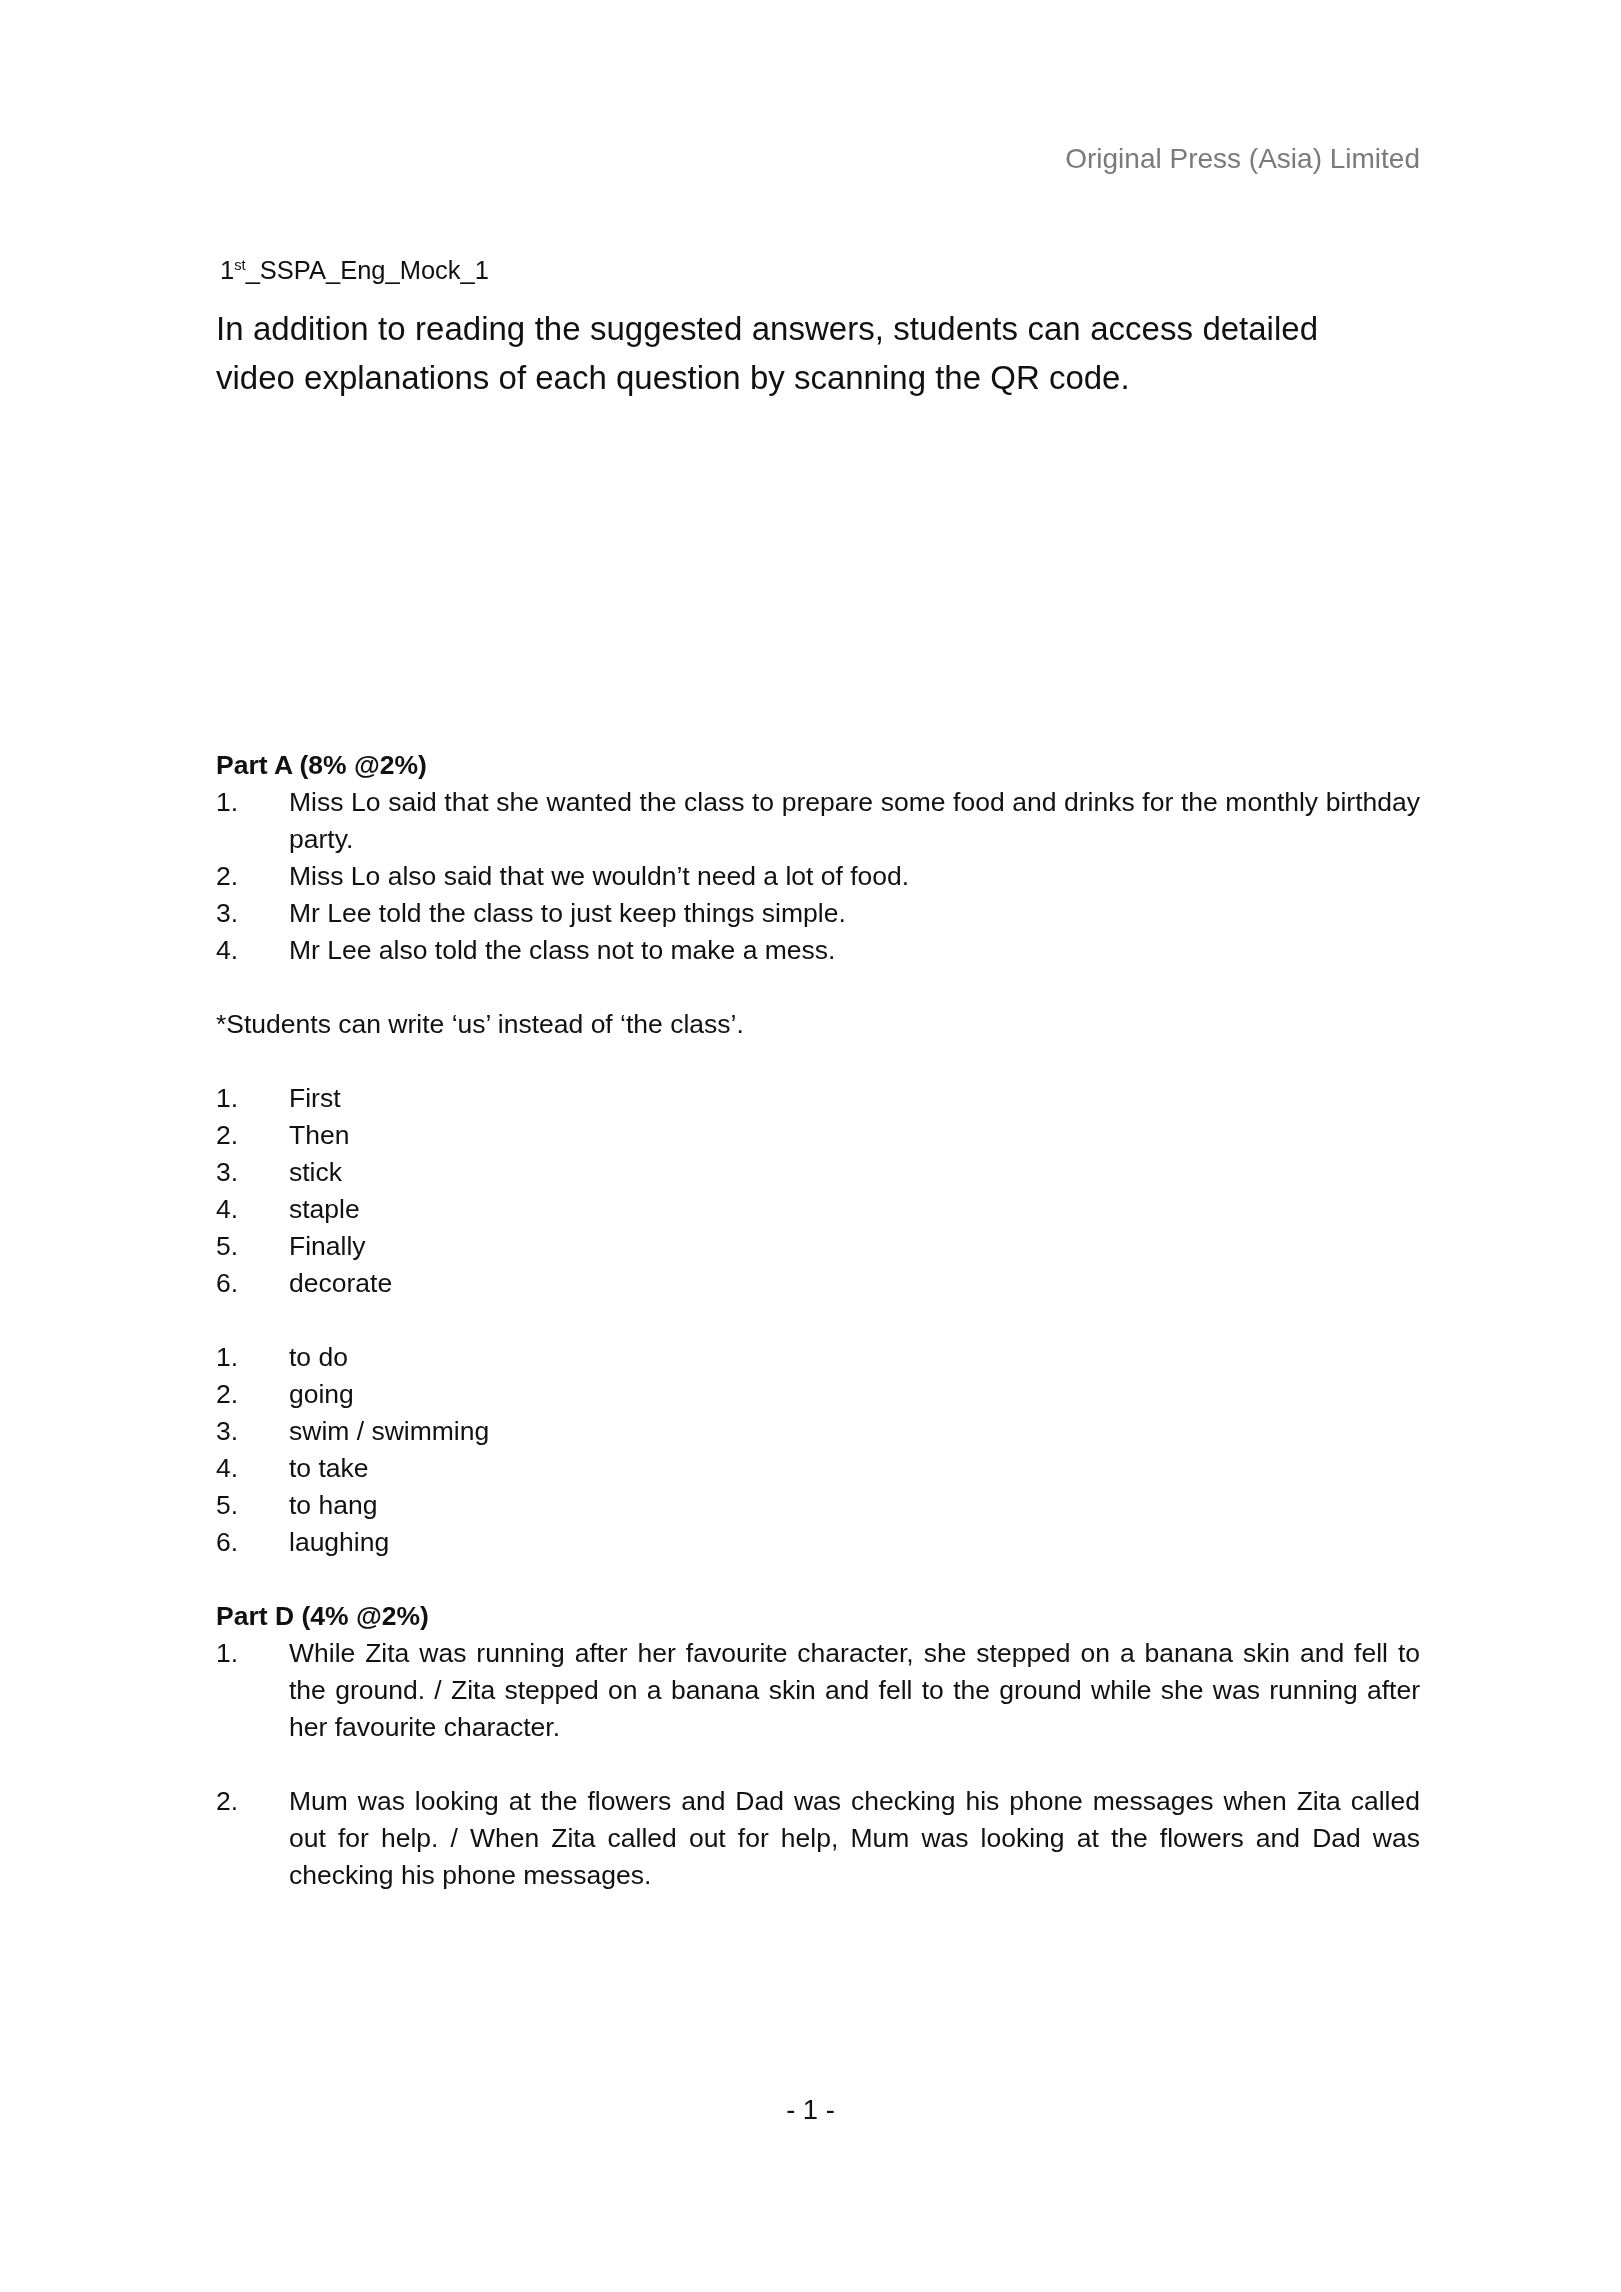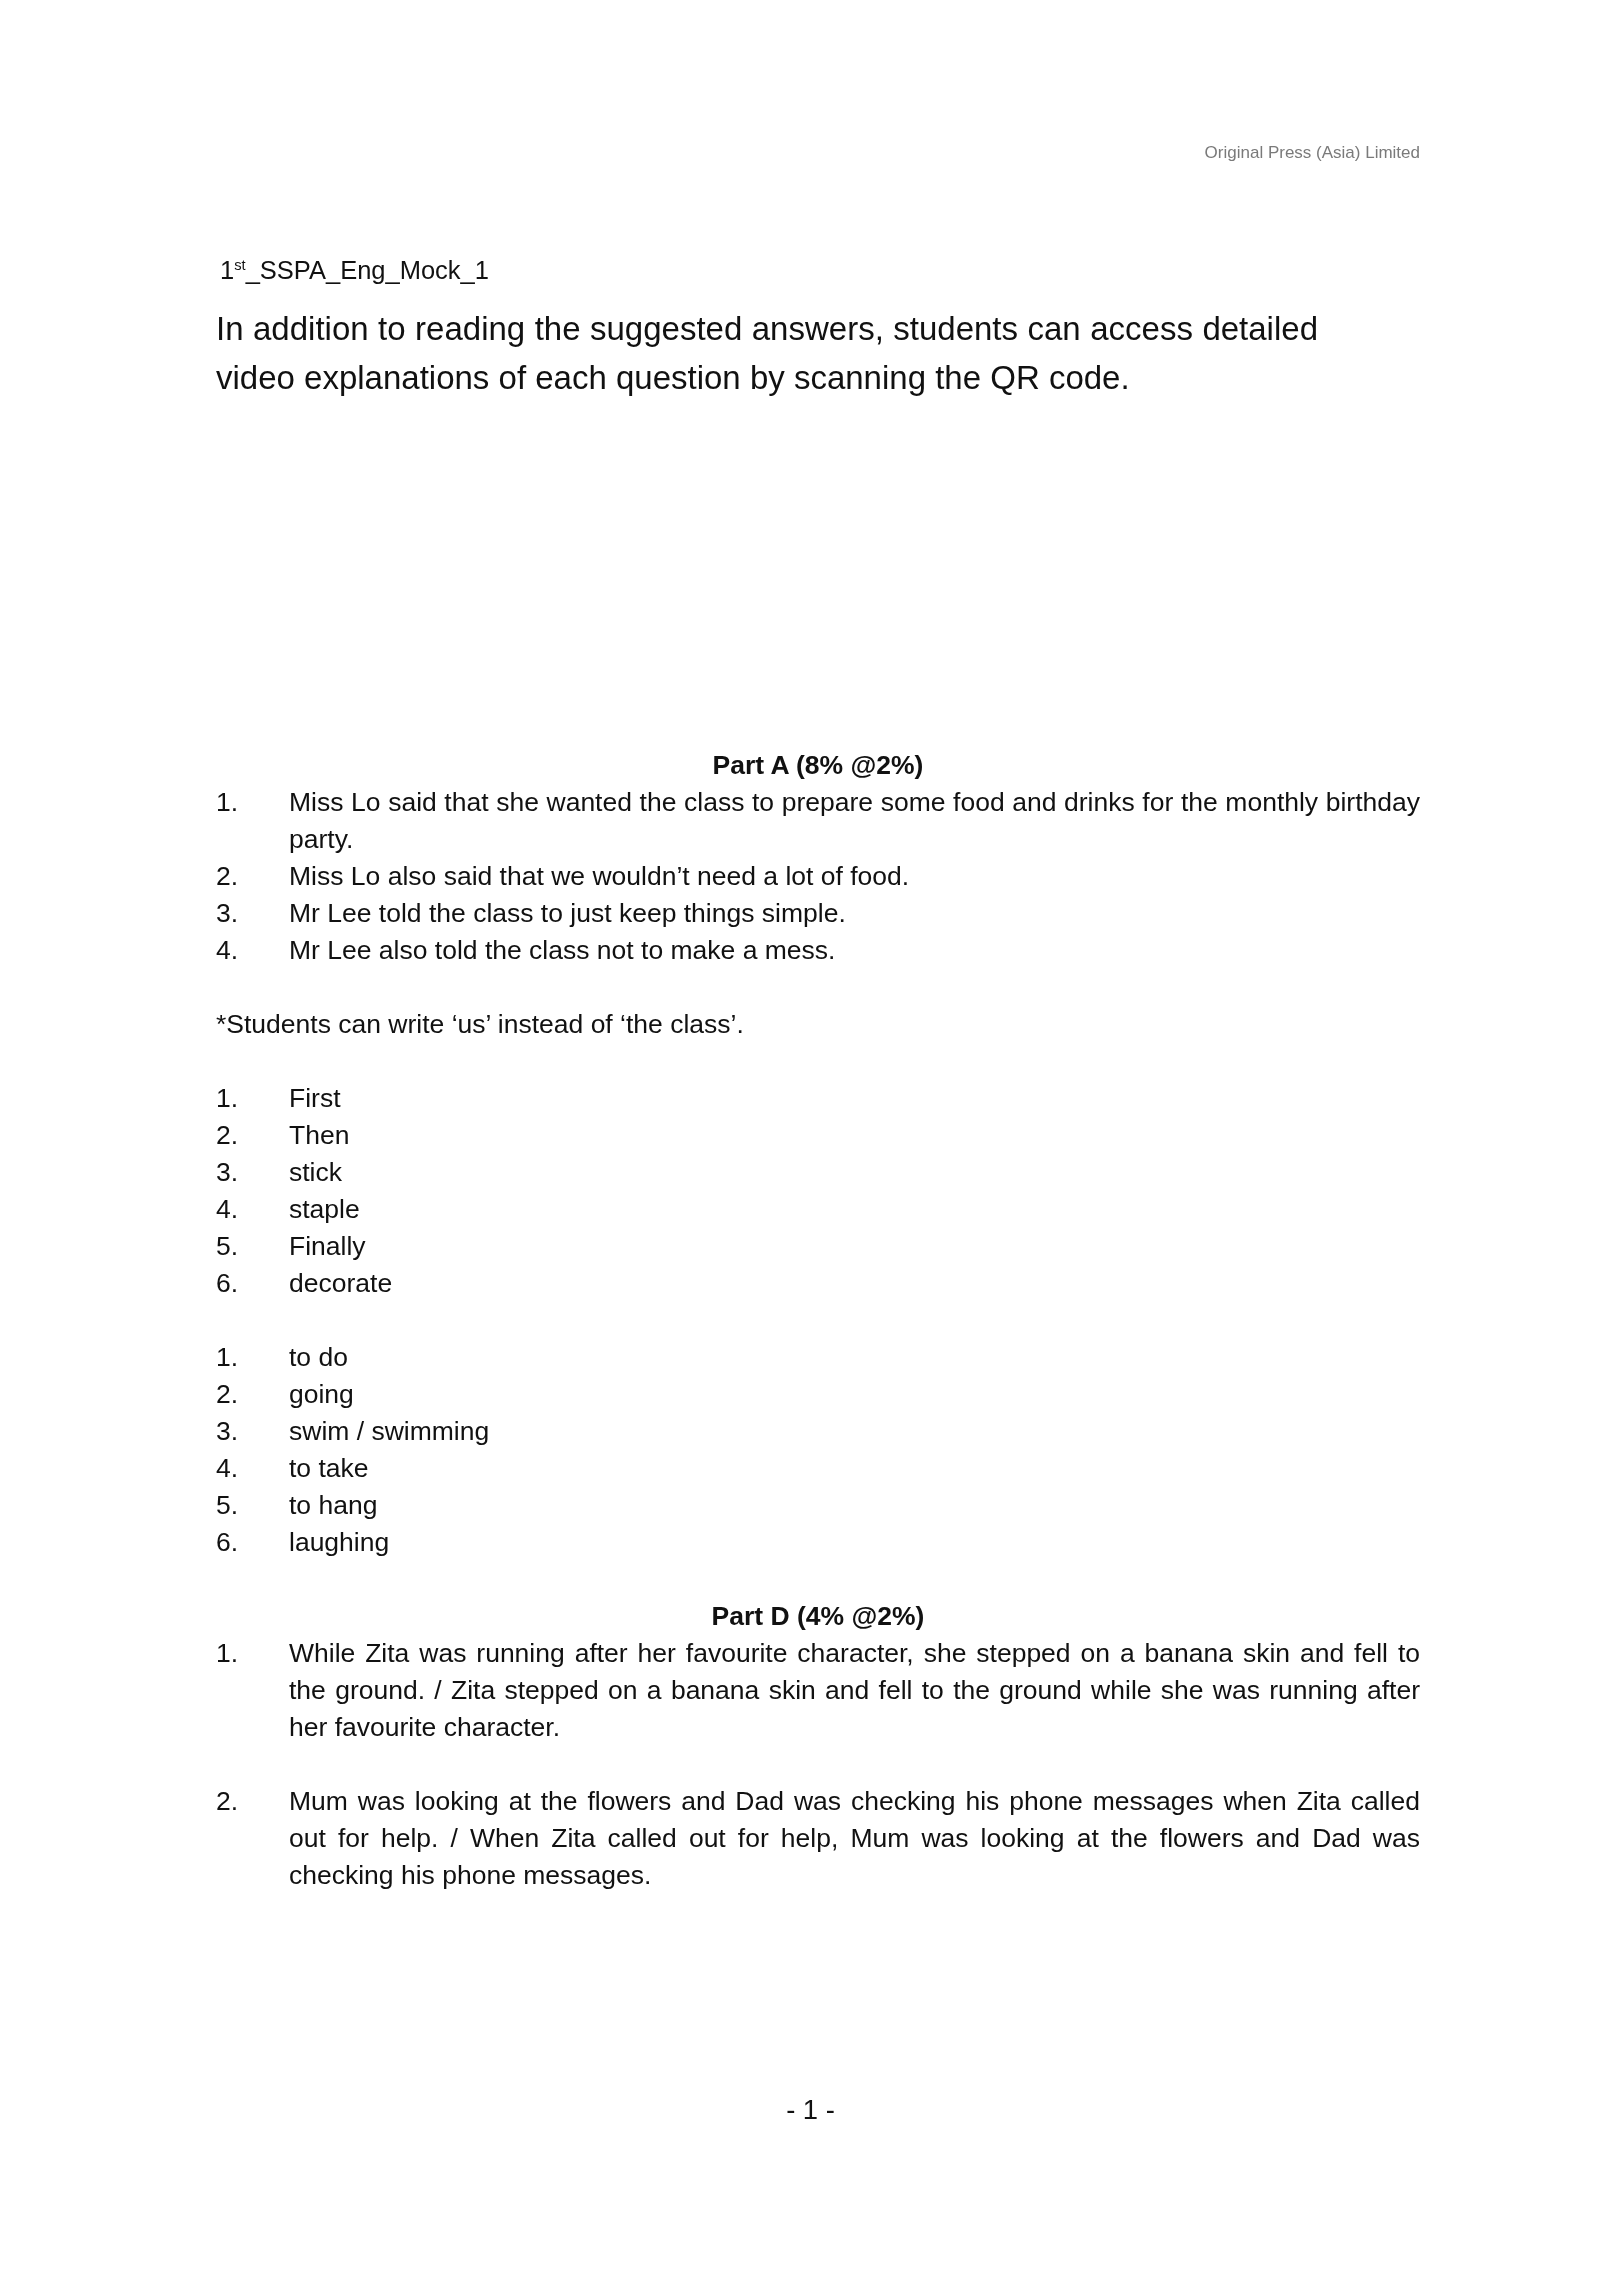--- a/index.html
+++ b/index.html
@@ -1,22 +1,22 @@
 <!DOCTYPE html>
 <html><head>
 <meta charset="utf-8">
 <style>
   html, body { margin:0; padding:0; background:#fff; }
   body { width:1621px; height:2293px; position:relative; font-family:"Liberation Sans", sans-serif; color:#111; overflow:hidden; }
-  .header { position:absolute; top:143px; right:201px; font-size:17px; color:#7a7a7a; }
+  .header { position:absolute; top:143px; right:201px; font-size:28px; color:#7a7a7a; }
   .doc-title { position:absolute; top:256px; left:220px; font-size:25.5px; }
   .doc-title sup { font-size:14.7px; }
   .intro { position:absolute; top:304px; left:216px; width:1102px; font-size:33px; line-height:49px; text-align:justify; text-align-last:left; }
   .content { position:absolute; top:747px; left:216px; width:1204px; font-size:26.5px; }
-  .part-heading { font-weight:bold; line-height:37px;text-align:center; }
+  .part-heading { font-weight:bold; line-height:37px; }
   .list { margin:0; padding:0; list-style:none; }
   .item { display:flex; line-height:37px; }
   .num { width:73px; flex:none; }
   .txt { flex:1; text-align:justify; }
   .gap { height:37px; }
   .note { line-height:37px; }
   .page-num { position:absolute; top:2094px; left:0; width:1621px; text-align:center; font-size:27.4px; }
 </style>
 </head>
 <body>

